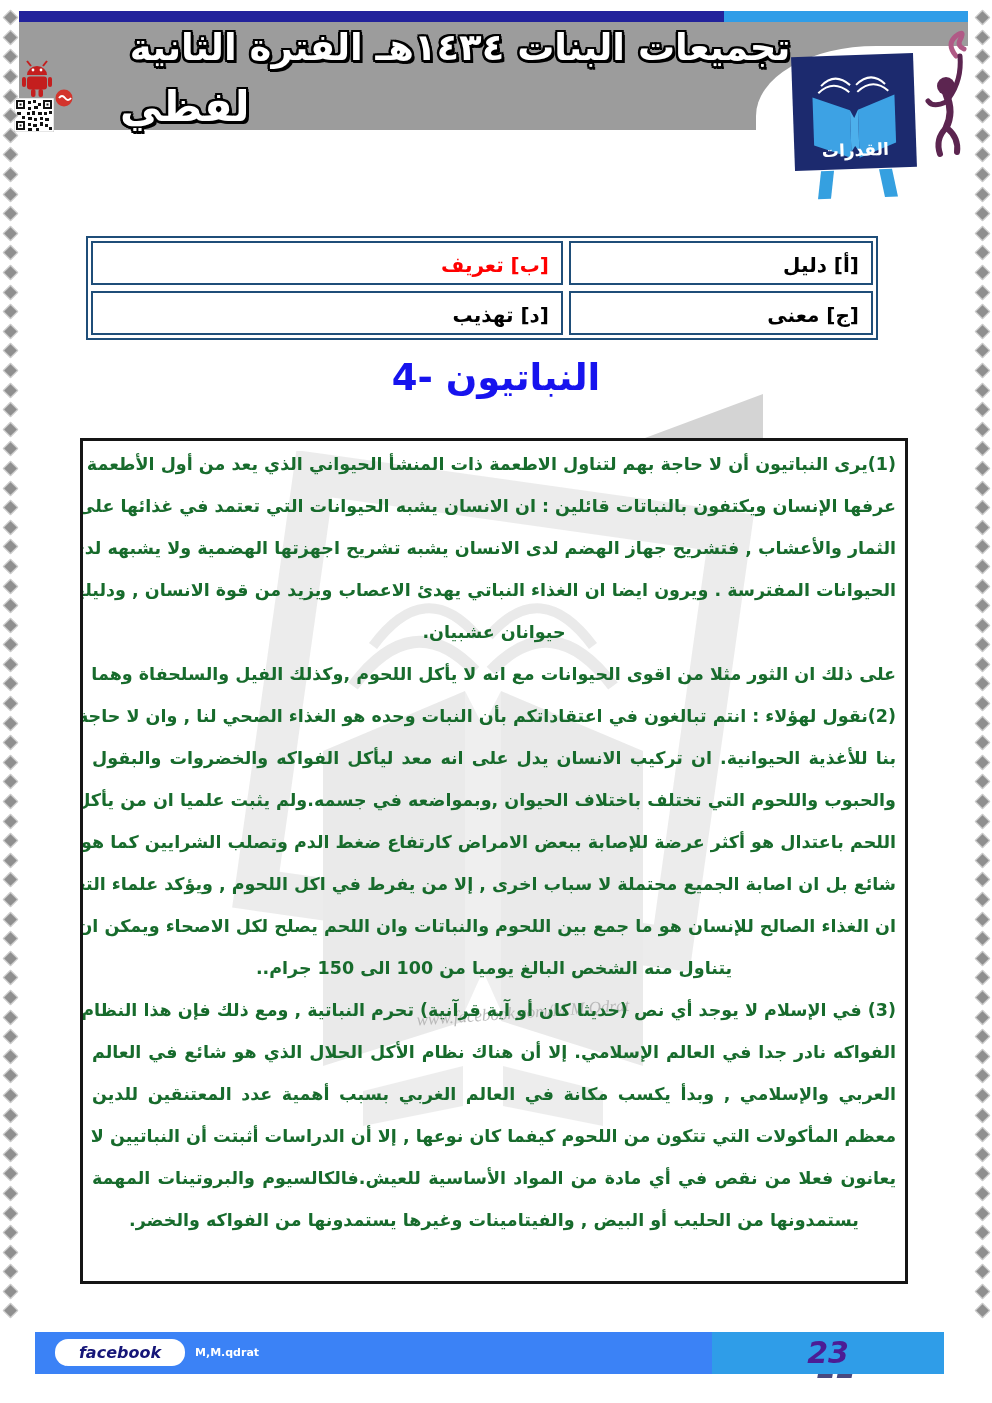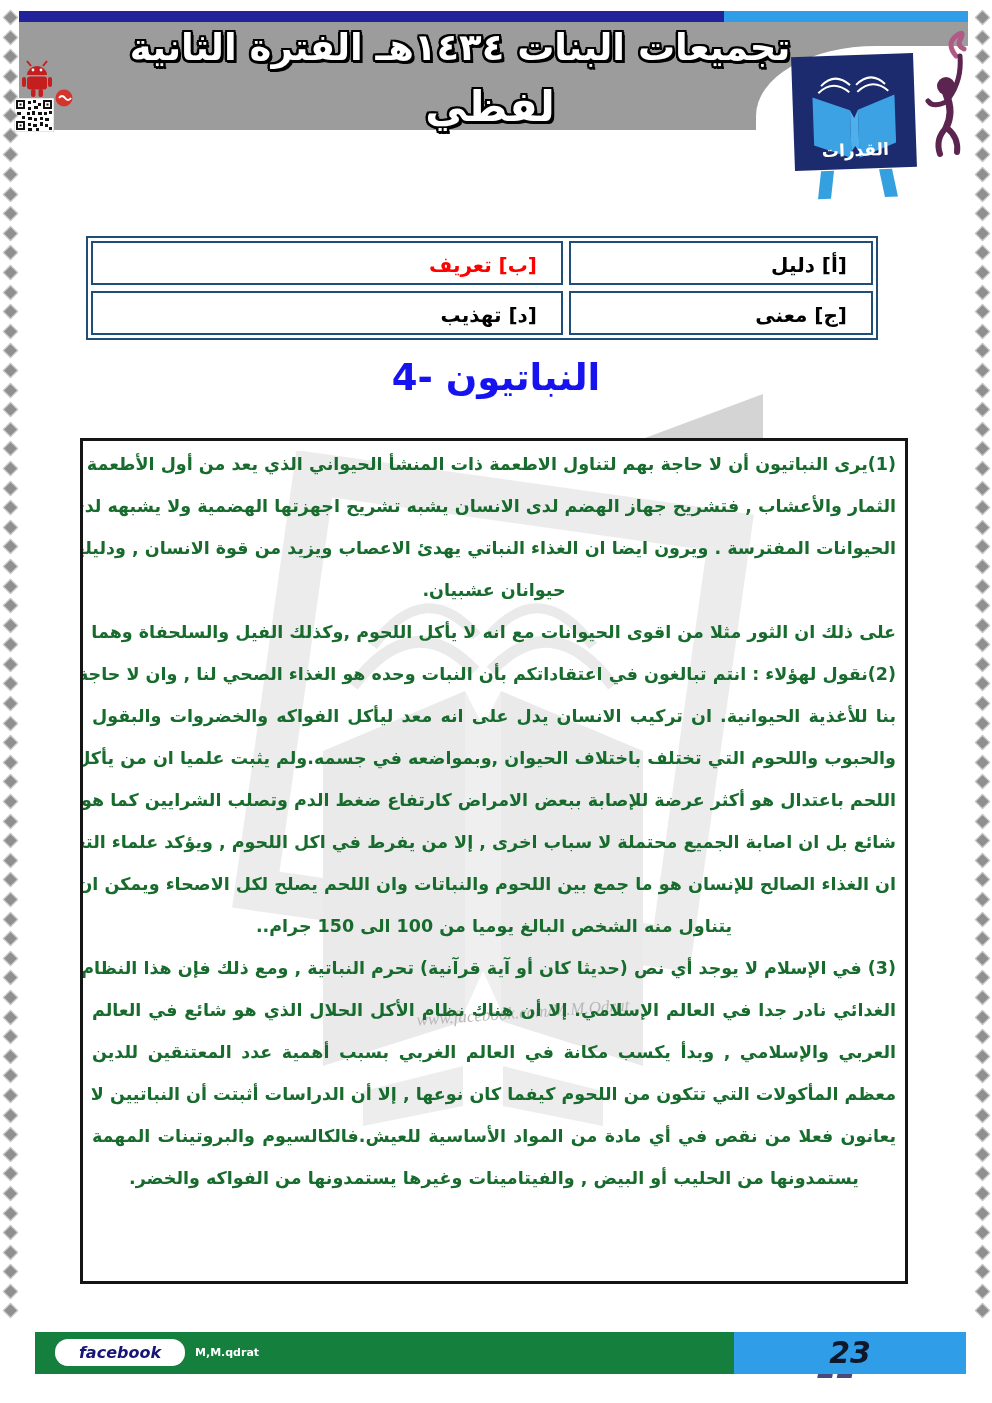--- a/index.html
+++ b/index.html
@@ -15,35 +15,35 @@
   .diamond { width:11px; height:11px; background:#8f8f8f; border:1px solid #cfcfcf; transform:rotate(45deg); margin:4.3px 0; flex:0 0 auto; }
   
   .topbar-navy { position:absolute; left:19px; top:3px; width:705px; height:11px; background:#22229b; }
   .topbar-blue { position:absolute; left:724px; top:3px; width:244px; height:11px; background:#2f9de8; }
   
   .banner { position:absolute; left:19px; top:14px; width:949px; height:108px; background:#9c9c9c; }
   .banner-cut { position:absolute; left:756px; top:38px; width:212px; height:86px; background:#ffffff; border-top-left-radius:120px 70px; }
   .h-title1 { position:absolute; left:80px; top:18px; width:760px; text-align:center; direction:rtl;
     font-size:37px; font-weight:bold; color:#fff; letter-spacing:1px;
     text-shadow:-2.5px 0 #000,2.5px 0 #000,0 -2.5px #000,0 2.5px #000,-2px -2px #000,2px 2px #000,-2px 2px #000,2px -2px #000,3px 3px #000; }
-  .h-title2 { position:absolute; left:120px; top:74px; width:740px; text-align:center; direction:rtl;
+  .h-title2 { position:absolute; left:120px; top:74px; width:740px; text-align:left; direction:rtl;
     font-size:42px; font-weight:bold; color:#fff;
     text-shadow:-2.5px 0 #000,2.5px 0 #000,0 -2.5px #000,0 2.5px #000,-2px -2px #000,2px 2px #000,-2px 2px #000,2px -2px #000,3px 3px #000; }
   .android { position:absolute; left:20px; top:52px; }
   .badge { position:absolute; left:54px; top:80px; }
   .qr { position:absolute; left:14px; top:90px; }
   .logo { position:absolute; left:788px; top:42px; z-index:5; }
   .stick { position:absolute; left:916px; top:18px; z-index:6; }
   
   .q-head { position:absolute; top:181px; right:162px; direction:rtl; font-size:20px; font-weight:bold; color:#1d6e9e; }
   .q-head .qnum { color:#3e86c8; }
   
   .opt-table { position:absolute; left:86px; top:228px; width:792px; border:2px solid #1f4e79; background:#fff; direction:rtl; }
   .opt-row { display:flex; }
-  .opt-cell { border:2px solid #1f4e79; margin:3px; height:44px; line-height:44px; padding-right:24px;
+  .opt-cell { border:2px solid #1f4e79; margin:3px; height:44px; line-height:44px; padding-right:12px;
     font-size:20px; font-weight:bold; color:#000; background:#fff; overflow:hidden; }
   .opt-cell.colA { flex:0 0 304px; }
   .opt-cell.colB { flex:1 1 auto; }
   .opt-cell.correct { color:#ff0000; }
   
   .p-title { position:absolute; left:0; top:348px; width:100%; text-align:center; direction:ltr;
     font-size:37px; font-weight:bold; color:#1713ee; letter-spacing:1px; }
   
   .wedge { position:absolute; left:645px; top:386px; width:118px; height:44px; background:#d4d4d4;
     clip-path:polygon(0 100%,100% 0,100% 100%); }
@@ -51,23 +51,23 @@
   .p-box { position:absolute; left:80px; top:430px; width:828px; height:846px; border:3px solid #151515;
     background:#fff; overflow:hidden; }
   .p-water { position:absolute; left:130px; top:10px; opacity:.55; z-index:0; }
   .p-url { position:absolute; left:260px; top:562px; width:360px; z-index:1; color:#b9b9b9;
     font-family:"Liberation Serif", serif; font-style:italic; font-size:17px; transform:rotate(-4deg); text-align:center; }
   .p-lines { position:relative; z-index:2; padding:2px 9px 0 9px; direction:rtl; }
   .pline { height:42px; line-height:42px; font-size:17.5px; font-weight:bold; color:#176b2c;
     text-align:justify; text-align-last:justify; white-space:nowrap; overflow:visible; }
   .pline.center { text-align:center; text-align-last:center; }
   
-  .foot-navy { position:absolute; left:35px; top:1324px; width:825px; height:42px; background:#15803d; }
-  .foot-blue { position:absolute; left:734px; top:1324px; width:232px; height:42px; background:#2f9de8;
-    text-align:center; line-height:42px; font-size:30px; font-weight:bold; font-style:italic; color:#0f172a; }
+  .foot-navy { position:absolute; left:35px; top:1324px; width:825px; height:42px; background:#3b82f6; }
+  .foot-blue { position:absolute; left:712px; top:1324px; width:232px; height:42px; background:#2f9de8;
+    text-align:center; line-height:42px; font-size:30px; font-weight:bold; font-style:italic; color:#4c1d95; }
   .fb-badge { position:absolute; left:20px; top:7px; width:130px; height:27px; background:#fff; border-radius:13px;
     text-align:center; line-height:27px; color:#161678; font-size:16px; font-weight:bold; font-style:italic; }
   .fb-badge::after { content:""; position:absolute; left:7px; bottom:-7px; border:7px solid transparent; border-top-color:#fff; border-left-width:3px; }
   .fb-account { position:absolute; left:160px; top:0; height:42px; line-height:42px; color:#fff; font-size:11px; font-weight:bold; }
   .ghost-num { position:absolute; right:4px; top:16px; height:42px; line-height:42px; color:#0d0d55; font-size:28px; font-weight:bold; font-style:italic; opacity:.75; }
 </style>
 </head>
 <body>
 
 <div class="page">
@@ -324,33 +324,34 @@
       <path d="M140 235 Q200 155 262 220" stroke="#d9d9d9" stroke-width="12" fill="none"></path>
       <path d="M160 195 Q212 125 264 185" stroke="#d9d9d9" stroke-width="10" fill="none"></path>
       <path d="M400 235 Q340 155 278 220" stroke="#d9d9d9" stroke-width="12" fill="none"></path>
       <path d="M380 195 Q328 125 276 185" stroke="#d9d9d9" stroke-width="10" fill="none"></path>
       <path d="M150 640 L250 615 L250 655 L150 675 Z" fill="#e0e0e0"></path>
       <path d="M390 640 L290 615 L290 655 L390 675 Z" fill="#e0e0e0"></path>
     </svg>
     <div class="p-url">www.facebook.com/M.M.Qdrat</div>
     <div class="p-lines">
         <div class="pline">(1)يرى النباتيون أن لا حاجة بهم لتناول الاطعمة ذات المنشأ الحيواني الذي يعد من أول الأطعمة التي</div>
+        <div class="pline">عرفها الإنسان ويكتفون بالنباتات قائلين : ان الانسان يشبه الحيوانات التي تعتمد في غذائها على</div>
         <div class="pline">الثمار والأعشاب , فتشريح جهاز الهضم لدى الانسان يشبه تشريح اجهزتها الهضمية ولا يشبهه لدى</div>
         <div class="pline">الحيوانات المفترسة . ويرون ايضا ان الغذاء النباتي يهدئ الاعصاب ويزيد من قوة الانسان , ودليلهم</div>
         <div class="pline center">حيوانان عشبيان.</div>
         <div class="pline">على ذلك ان الثور مثلا من اقوى الحيوانات مع انه لا يأكل اللحوم ,وكذلك الفيل والسلحفاة وهما</div>
         <div class="pline">(2)نقول لهؤلاء : انتم تبالغون في اعتقاداتكم بأن النبات وحده هو الغذاء الصحي لنا , وان لا حاجة</div>
         <div class="pline">بنا للأغذية الحيوانية. ان تركيب الانسان يدل على انه معد ليأكل الفواكه والخضروات والبقول</div>
         <div class="pline">والحبوب واللحوم التي تختلف باختلاف الحيوان ,وبمواضعه في جسمه.ولم يثبت علميا ان من يأكل</div>
         <div class="pline">اللحم باعتدال هو أكثر عرضة للإصابة ببعض الامراض كارتفاع ضغط الدم وتصلب الشرايين كما هو</div>
         <div class="pline">شائع بل ان اصابة الجميع محتملة لا سباب اخرى , إلا من يفرط في اكل اللحوم , ويؤكد علماء التغذية</div>
         <div class="pline">ان الغذاء الصالح للإنسان هو ما جمع بين اللحوم والنباتات  وان اللحم يصلح لكل الاصحاء ويمكن ان</div>
         <div class="pline center">يتناول منه الشخص البالغ يوميا من 100 الى 150 جرام..</div>
         <div class="pline">(3) في الإسلام لا يوجد أي نص (حديثا كان أو آية قرآنية) تحرم النباتية , ومع ذلك فإن هذا النظام</div>
-        <div class="pline">الغدائي نادر جدا في العالم الإسلامي. إلا أن هناك نظام الأكل الحلال الذي هو شائع في العالم</div>
+        <div class="pline">الفواكه نادر جدا في العالم الإسلامي. إلا أن هناك نظام الأكل الحلال الذي هو شائع في العالم</div>
         <div class="pline">العربي والإسلامي , وبدأ يكسب مكانة في العالم الغربي بسبب أهمية عدد المعتنقين للدين</div>
         <div class="pline">معظم المأكولات التي تتكون من اللحوم كيفما كان نوعها , إلا أن الدراسات أثبتت أن النباتيين لا</div>
         <div class="pline">يعانون فعلا من نقص في أي مادة من المواد الأساسية للعيش.فالكالسيوم والبروتينات المهمة</div>
         <div class="pline center">يستمدونها من الحليب أو البيض , والفيتامينات وغيرها يستمدونها من الفواكه والخضر.</div>
       </div>
   </div>
 
   <div class="foot-navy">
     <div class="fb-badge">facebook</div>
     <div class="fb-account">M,M.qdrat</div>

